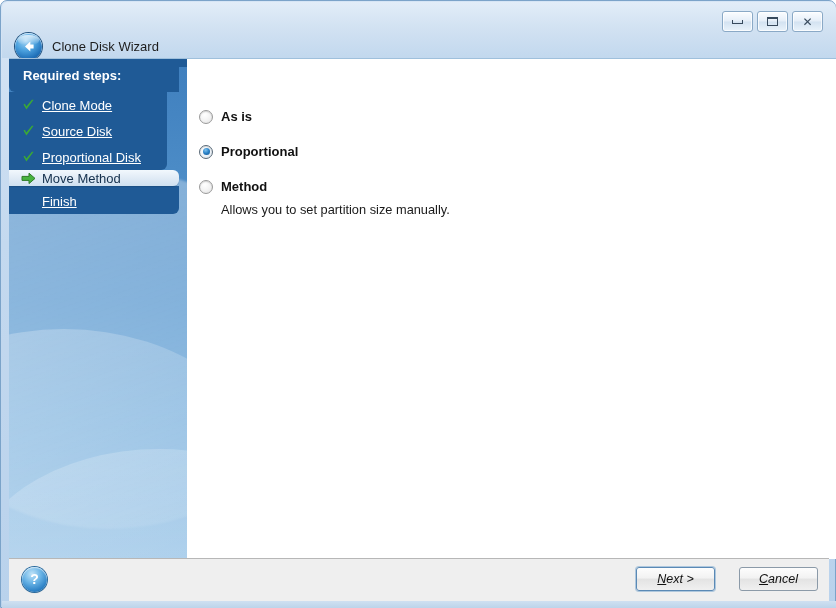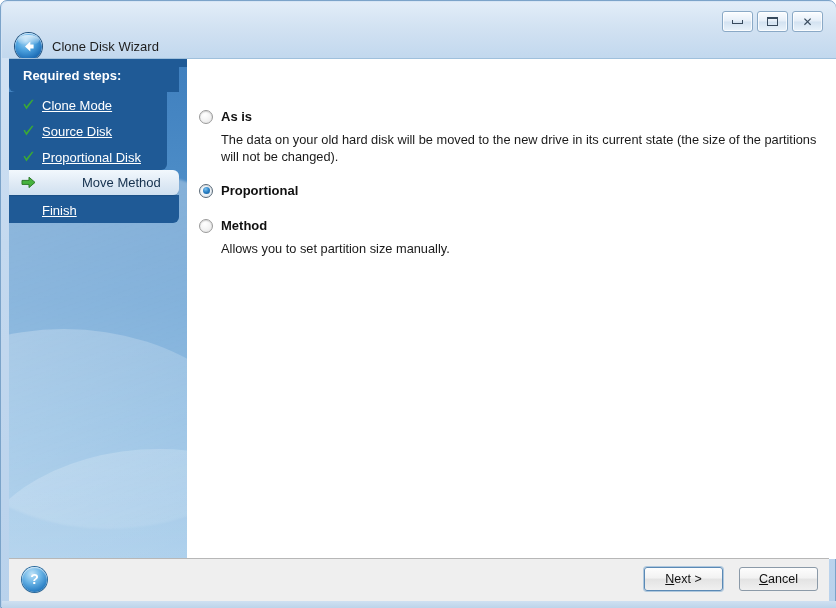--- a/index.html
+++ b/index.html
@@ -203,22 +203,21 @@
     font-size: 13px;
     color: #ffffff;
     text-decoration: underline;
     white-space: nowrap;
   }
   .step.current {
     background: linear-gradient(180deg, #f2f8fd 0%, #dfeaf5 55%, #cfe0f0 100%);
     width: 170px;
     border-radius: 0 6px 6px 0;
     box-shadow: 0 1px 1px rgba(0,0,0,.12);
-    height: 25px;
-    gap: 40px;
+    height: 16px;
   }
   .step.current .step-label {
     color: #14304d;
     text-decoration: none;
   }
   .step.plain {
     background: #1f5a96;
     width: 170px;
     border-radius: 0 0 6px 0;
     padding-left: 33px;
@@ -313,21 +312,22 @@
     color: #ffffff;
     font-size: 14px;
     font-weight: bold;
     line-height: 25px;
     text-align: center;
   }
   .footer-buttons {
     position: absolute;
     right: 11px; top: 8px;
     display: flex;
-    gap: 16px;
+    gap: 24px;
+    font-style: italic;
   }
   .btn {
     width: 79px;
     height: 24px;
     box-sizing: border-box;
     border: 1px solid #8b9aa8;
     border-radius: 3px;
     background: linear-gradient(180deg, #fdfdfd 0%, #f2f2f2 46%, #e3e3e3 50%, #f0f0f0 100%);
     color: #111111;
     font-size: 12.5px;
@@ -433,21 +433,20 @@
 
     <div class="content">
 
       <div class="options">
 
         <div class="option">
           <div class="option-head">
             <span class="radio"></span>
             <span class="option-label">As is</span>
           </div>
-          <div class="option-desc">The data on your old hard disk will be moved to the new drive in its current state (the size of the partitions will not be changed).</div>
         </div>
 
         <div class="option">
           <div class="option-head">
             <span class="radio checked"></span>
             <span class="option-label">Proportional</span>
           </div>
         </div>
 
         <div class="option">

